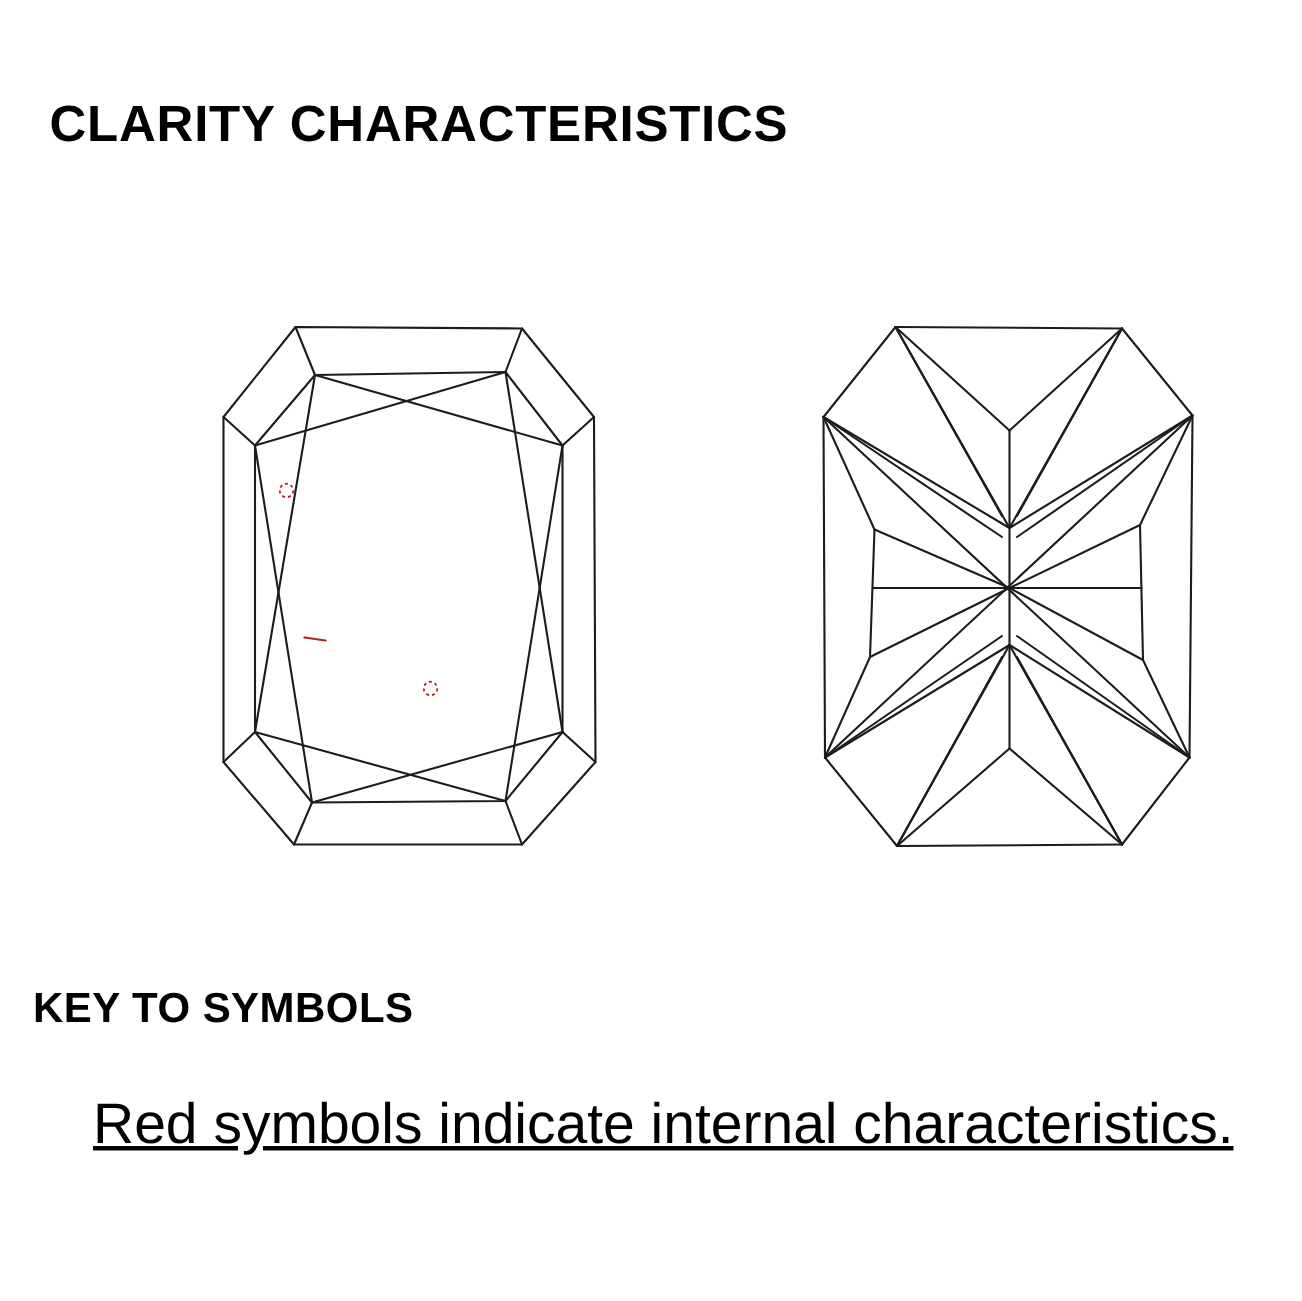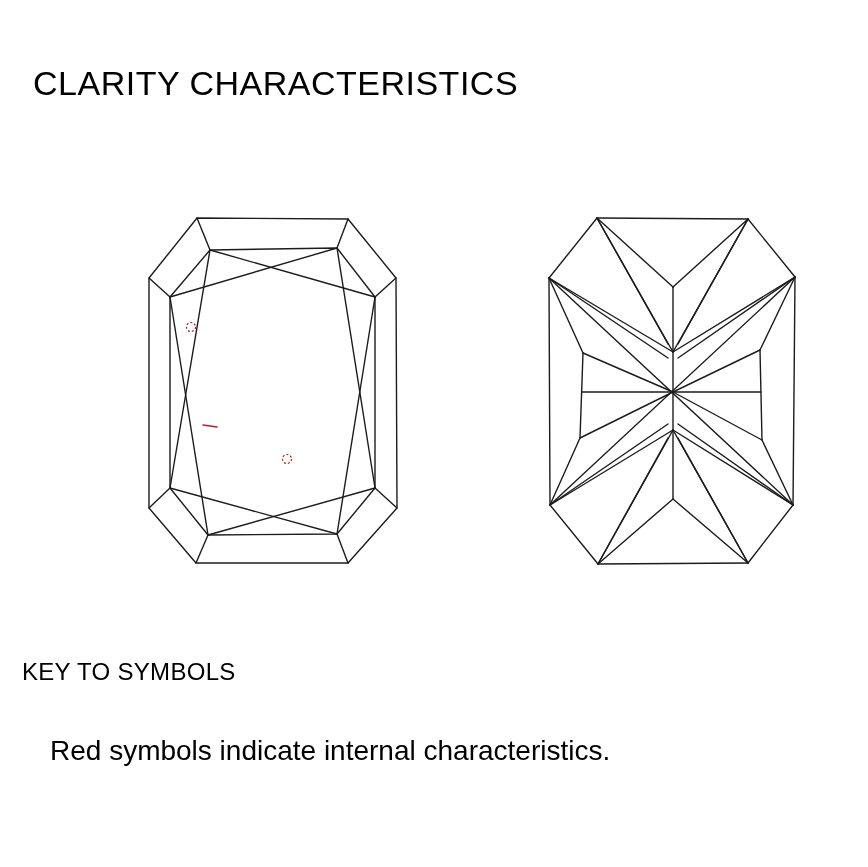--- a/index.html
+++ b/index.html
@@ -3,29 +3,29 @@
 <meta charset="utf-8">
 <style>
   html,body{margin:0;padding:0;}
   body{
     width:868px;height:867px;position:relative;overflow:hidden;
     background:#ffffff;color:#000000;
     font-family:"Liberation Sans", sans-serif;
   }
   .page-title{
     position:absolute;left:33px;top:66px;margin:0;
-    font-size:34px;line-height:34px;font-weight:normal;letter-spacing:.5px;
+    font-size:34px;line-height:34px;font-weight:bold;letter-spacing:.5px;
   }
   .key-heading{
     position:absolute;left:22px;top:656px;margin:0;
-    font-size:24px;line-height:32px;font-weight:normal;letter-spacing:.3px;
+    font-size:28px;line-height:32px;font-weight:bold;letter-spacing:.3px;
   }
   .key-text{
-    position:absolute;left:50px;top:734px;margin:0;
-    font-size:28px;line-height:33px;font-weight:normal;
+    position:absolute;left:62px;top:734px;margin:0;
+    font-size:38px;line-height:33px;font-weight:normal;text-decoration:underline;
   }
   #diagram{position:absolute;left:0;top:0;}
 </style>
 </head>
 <body>
 
 <h1 class="page-title">CLARITY CHARACTERISTICS</h1>
 
 <svg id="diagram" width="868" height="620" viewBox="0 0 868 620">
   <g id="crown-group">

